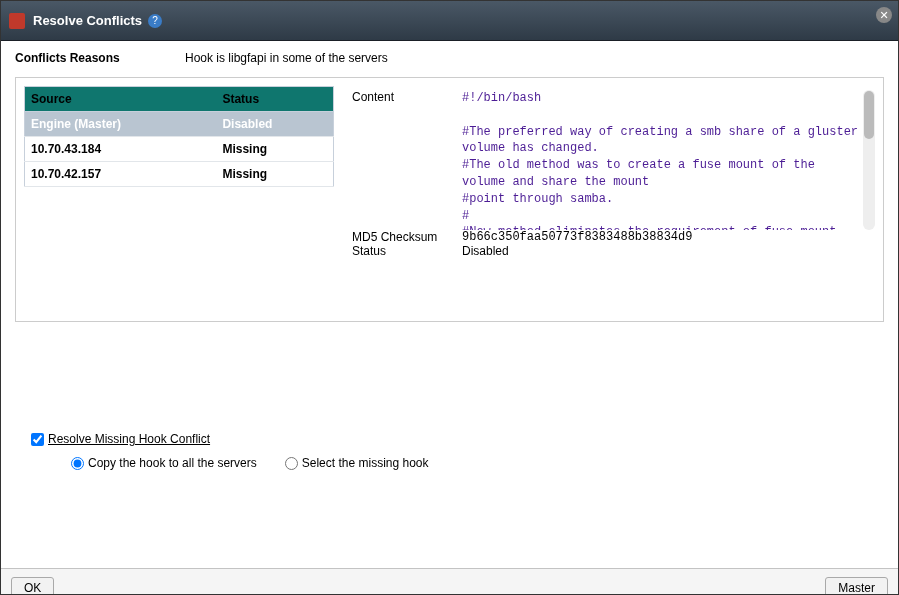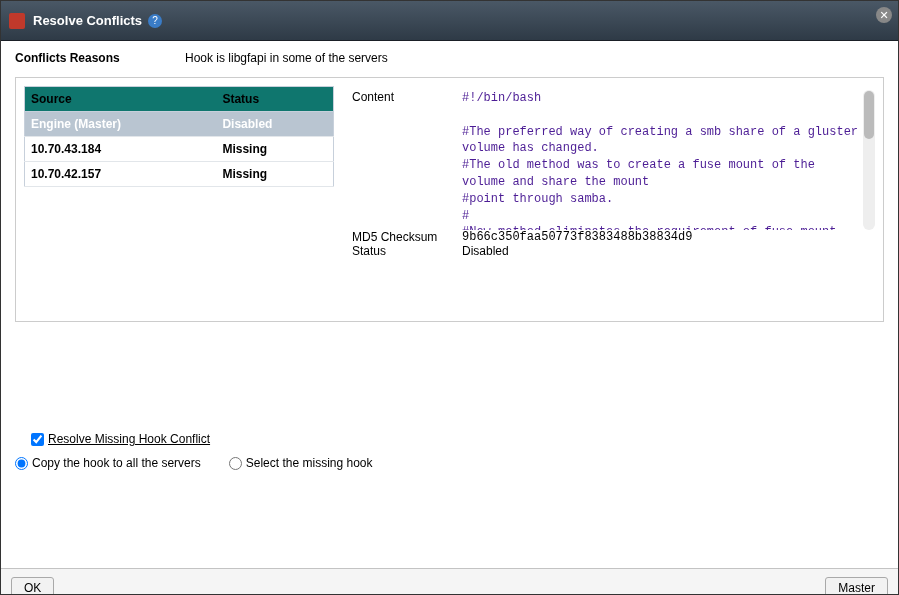--- a/index.html
+++ b/index.html
@@ -158,20 +158,21 @@
     align-items: center;
     gap: 4px;
     margin-left: 16px;
     margin-bottom: 10px;
     text-decoration: underline;
   }
   .radio-row {
     display: flex;
     align-items: center;
     gap: 28px;
+    margin-left: 56px;
   }
   .radio-item {
     display: flex;
     align-items: center;
     gap: 4px;
   }
   input[type=checkbox], input[type=radio] { cursor: pointer; }
   .footer {
     height: 38px;
     border-top: 1px solid #c3c3c3;

